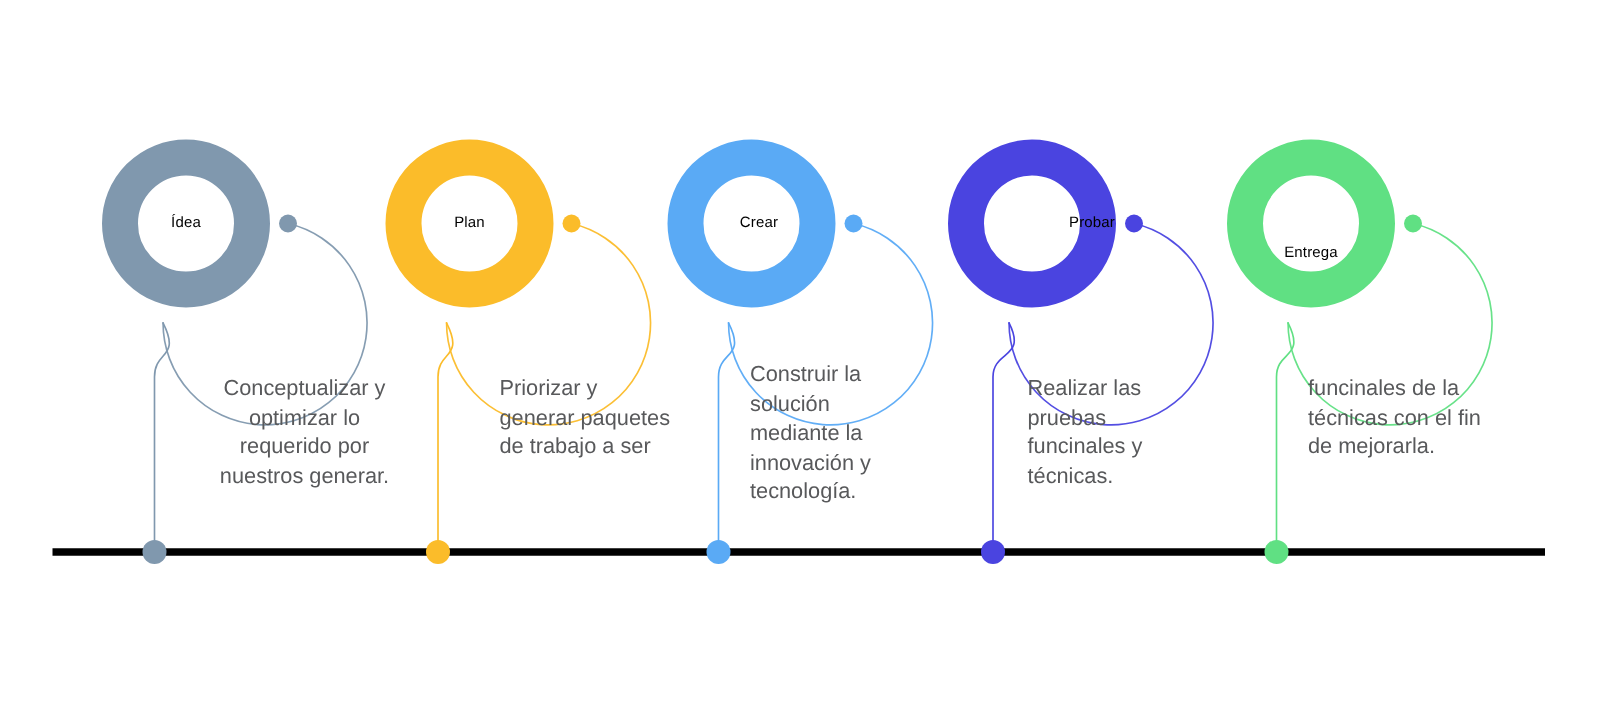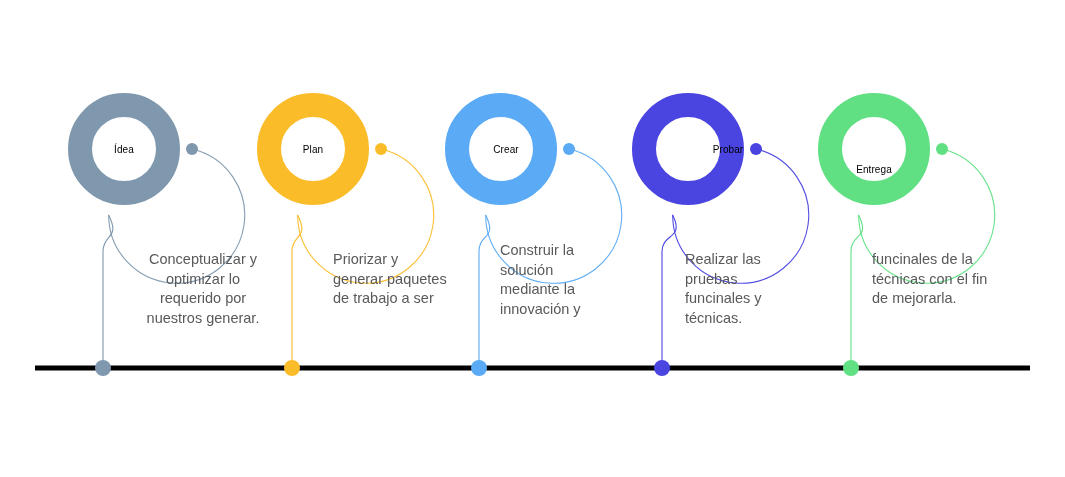--- a/index.html
+++ b/index.html
@@ -126,20 +126,21 @@
       <div class="step-desc" style="left: 333px; top: 250px;">
         <div>Priorizar y</div>
         <div>generar paquetes</div>
         <div>de trabajo a ser</div>
       </div>
       <div class="step-desc" style="left: 500px; top: 241px;">
         <div>Construir la</div>
         <div>solución</div>
         <div>mediante la</div>
         <div>innovación y</div>
+        <div>tecnología.</div>
       </div>
       <div class="step-desc" style="left: 685px; top: 250px;">
         <div>Realizar las</div>
         <div>pruebas</div>
         <div>funcinales y</div>
         <div>técnicas.</div>
       </div>
       <div class="step-desc" style="left: 872px; top: 250px;">
         <div>funcinales de la</div>
         <div>técnicas con el fin</div>

